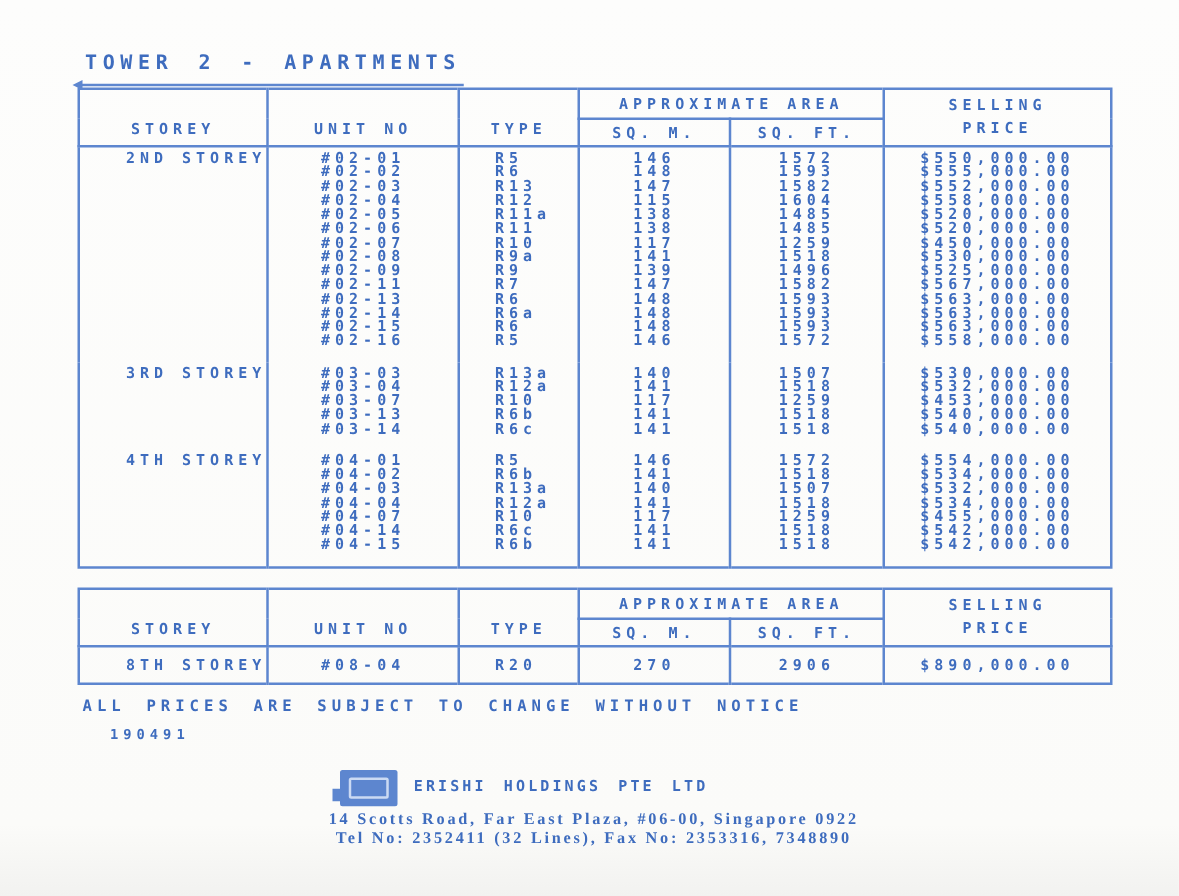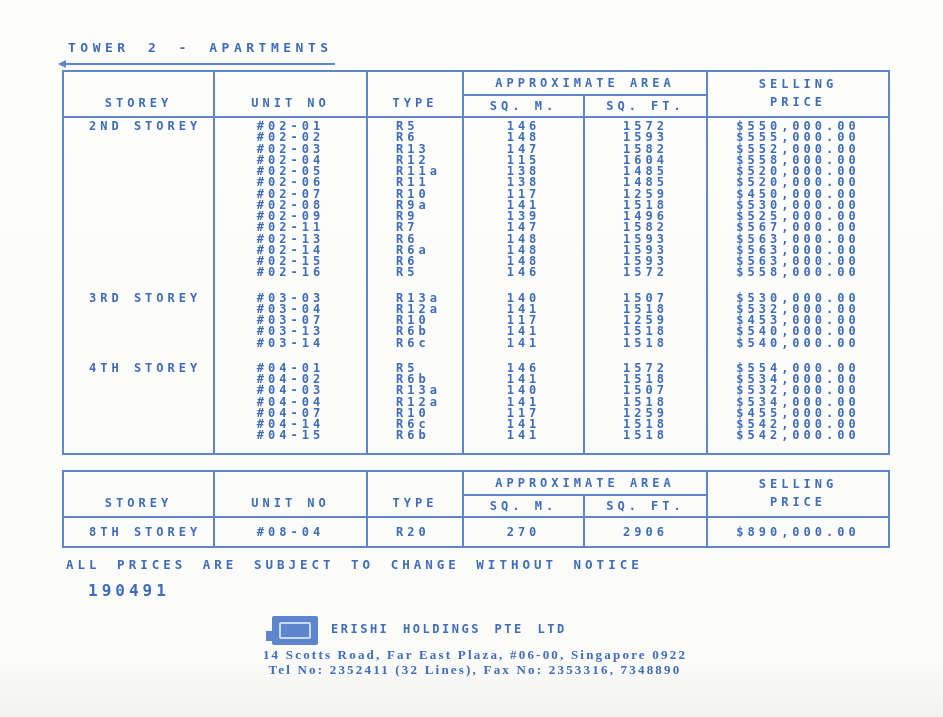--- a/index.html
+++ b/index.html
@@ -12,21 +12,21 @@
     overflow:hidden;
   }
   #page {
     position:relative; width:943px; height:717px;
     background:linear-gradient(180deg,#fdfdfc 0%, #fbfbf9 92%, #f2f2f0 100%);
   }
 
   
   .sec-title {
     position:absolute;
-    font-size:13px; letter-spacing:4.5px; word-spacing:6px;
+    font-size:16px; letter-spacing:4.5px; word-spacing:6px;
     padding-bottom:10px; white-space:nowrap;
   }
   .sec-title::after {
     content:""; position:absolute; left:-4px; right:-2px; bottom:0;
     border-top:2px solid #5d86cf;
   }
   .sec-title::before {
     content:""; position:absolute; left:-10px; bottom:-3px;
     width:0; height:0;
     border-right:8px solid #5d86cf;
@@ -47,34 +47,34 @@
     overflow:visible;
   }
   .pricelist thead th { border-bottom:2px solid #5d86cf;margin-left:20px; }
   th.v-bot { vertical-align:bottom; padding-bottom:6px; }
   th.area-group { height:23px; vertical-align:middle; }
   th.subhead { height:21px; vertical-align:middle; }
   th.price-head { vertical-align:middle; padding:3px 0 5px 0; }
   th.price-head .hl { line-height:18px; }
 
   td .ln { line-height:11.25px; height:11.25px; white-space:nowrap; }
-  td.col-storey { text-align:left; padding-left:25px; }
+  td.col-storey { text-align:right; padding-left:25px; }
   td.col-type   { text-align:left; padding-left:28px; }
   tr.group-row > td { padding-top:3px; padding-bottom:11px; }
 
   #tower2-table { top:70px; }
   #tower3-table { top:470px; }
   #tower3-table td { padding-top:7px; padding-bottom:7px;margin-top:26px; }
   #tower3-table td .ln { line-height:14px; height:14px; }
 
   #title-tower2 { left:68px; top:40px; }
   #title-tower3 { left:68px; top:446px; }
 
   #notice { position:absolute; left:66px; top:557px; font-size:12.5px; letter-spacing:4px; word-spacing:5px; }
-  #refnum { position:absolute; left:88px; top:581px; font-size:16px; letter-spacing:4px; }
+  #refnum { position:absolute; left:88px; top:581px; font-size:11px; letter-spacing:4px; }
 
   #logo {
     position:absolute; left:272px; top:616px;
     width:46px; height:29px; background:#5d86cf;
     border-radius:2px;
   }
   #logo::before {
     content:""; position:absolute; left:7px; right:7px; top:6px; bottom:6px;
     border:2px solid rgba(240,245,255,.75); border-radius:2px;
   }

